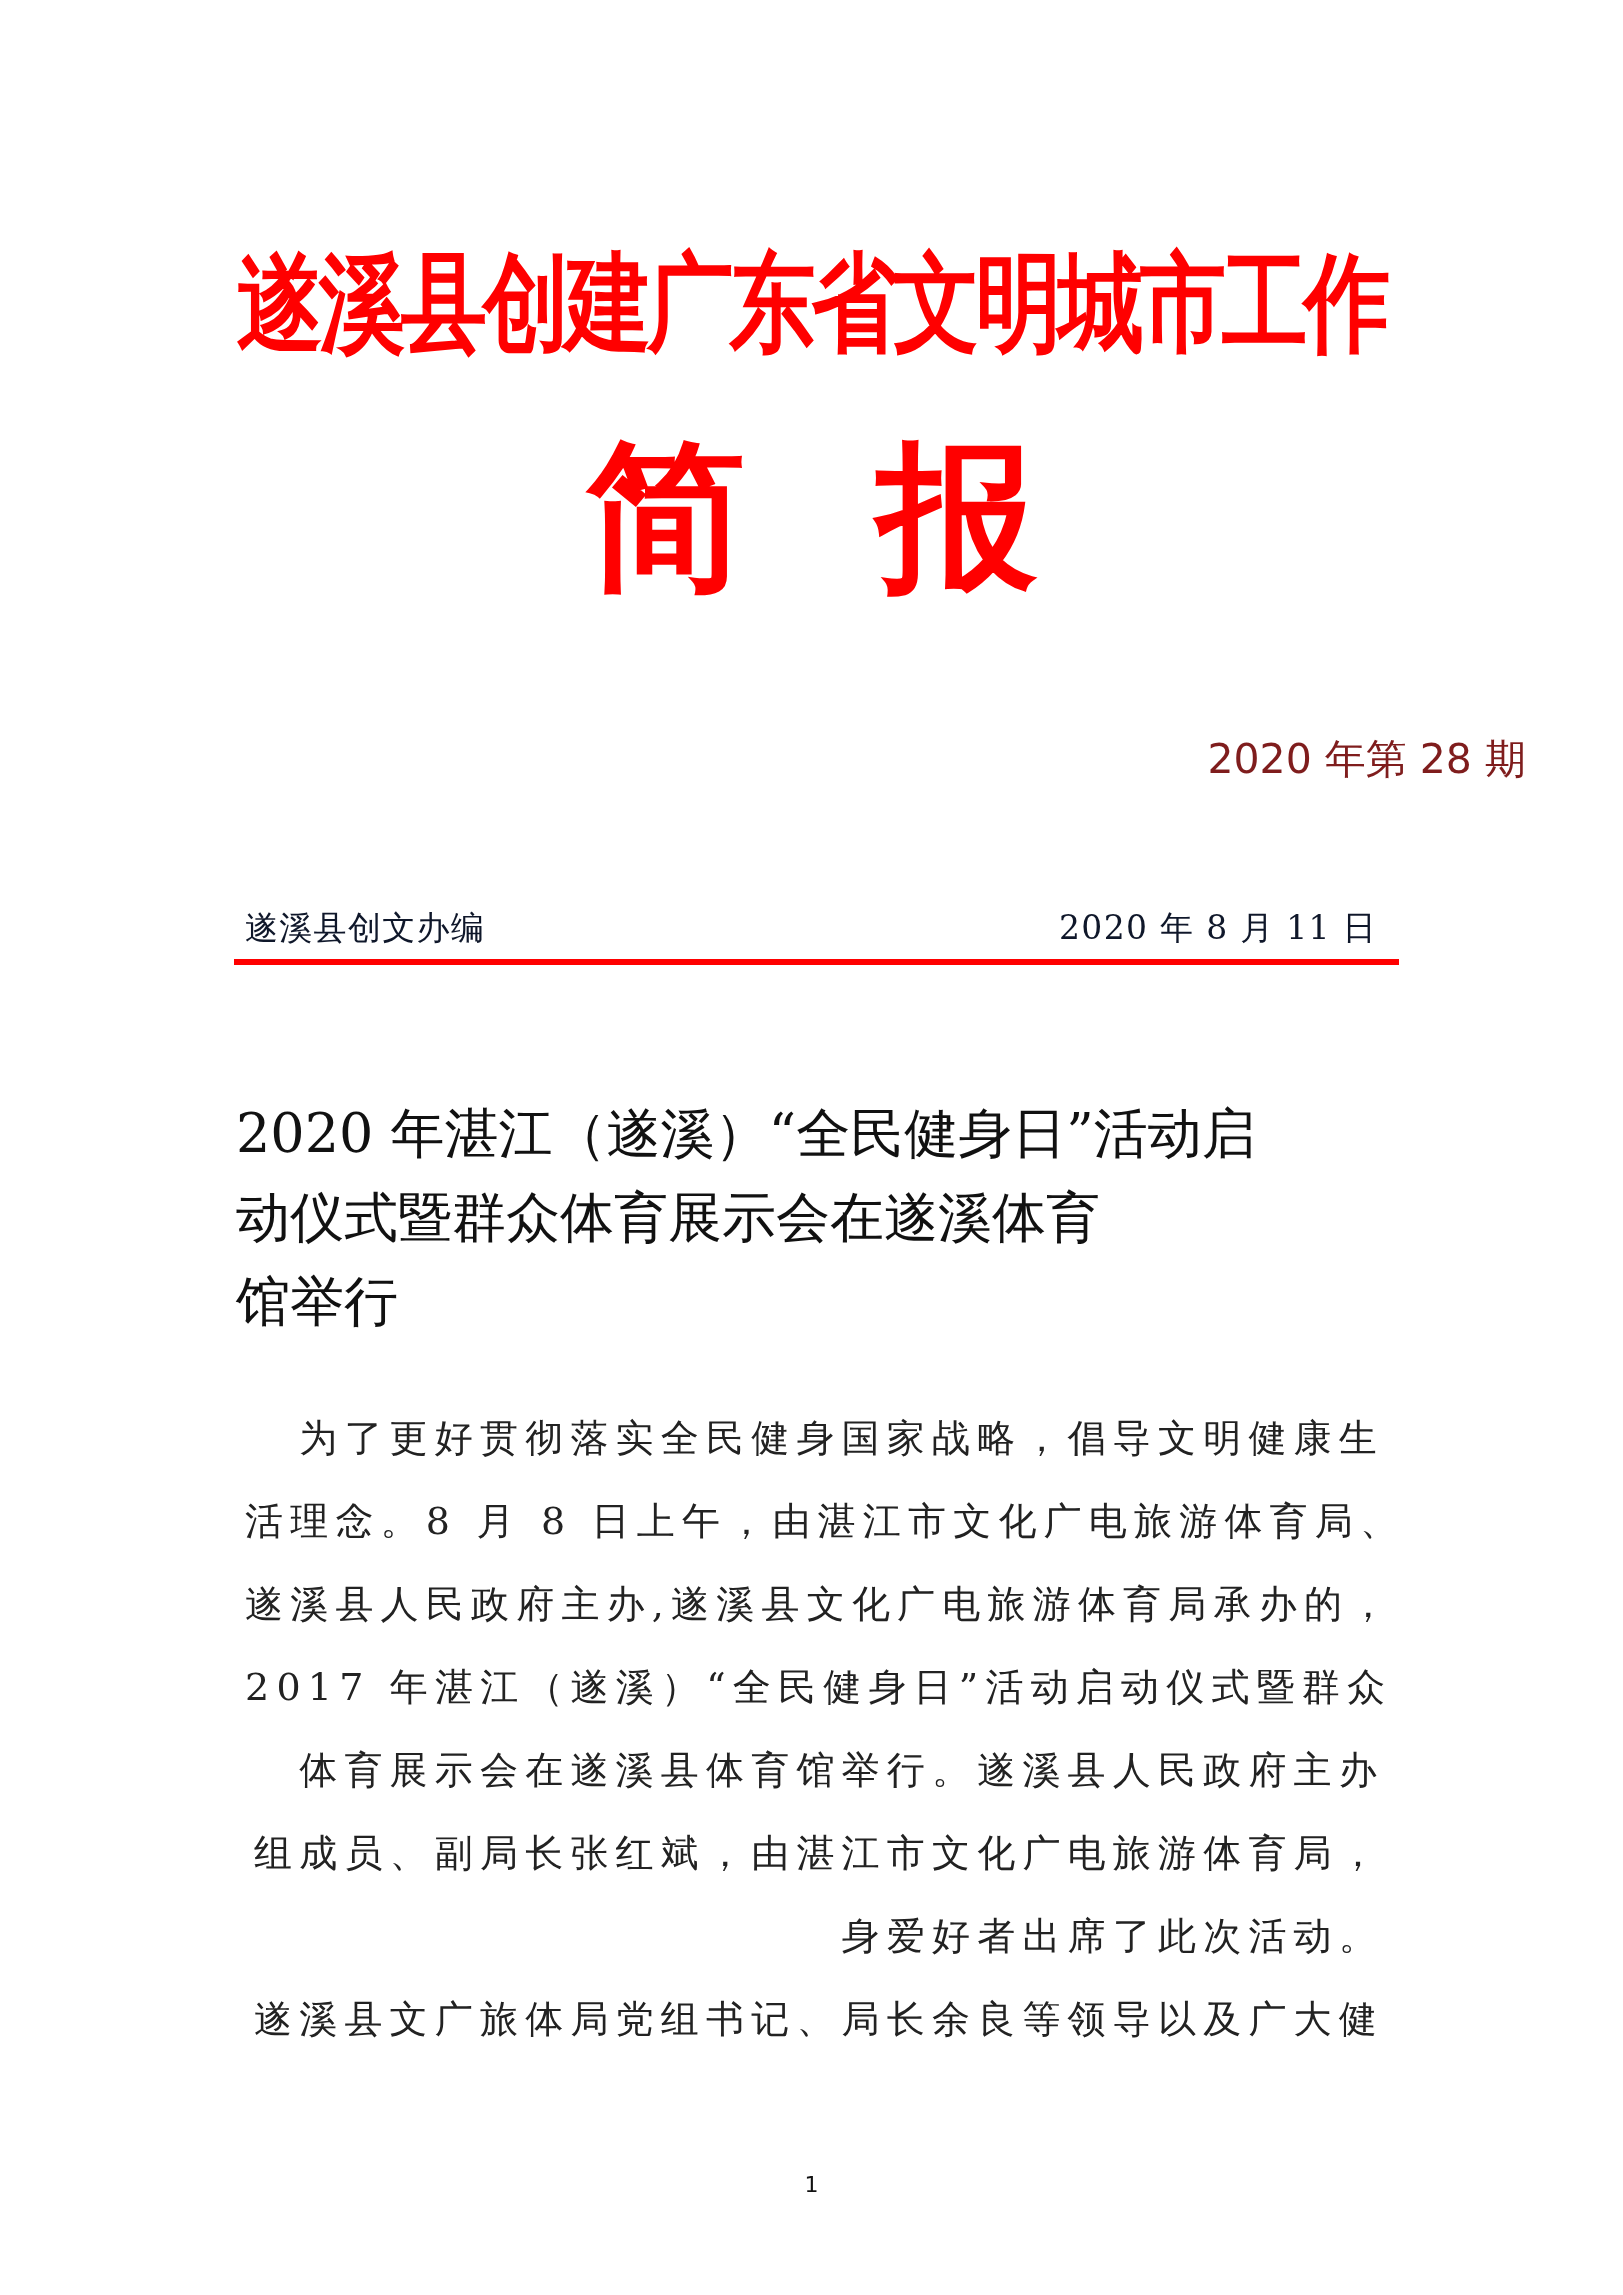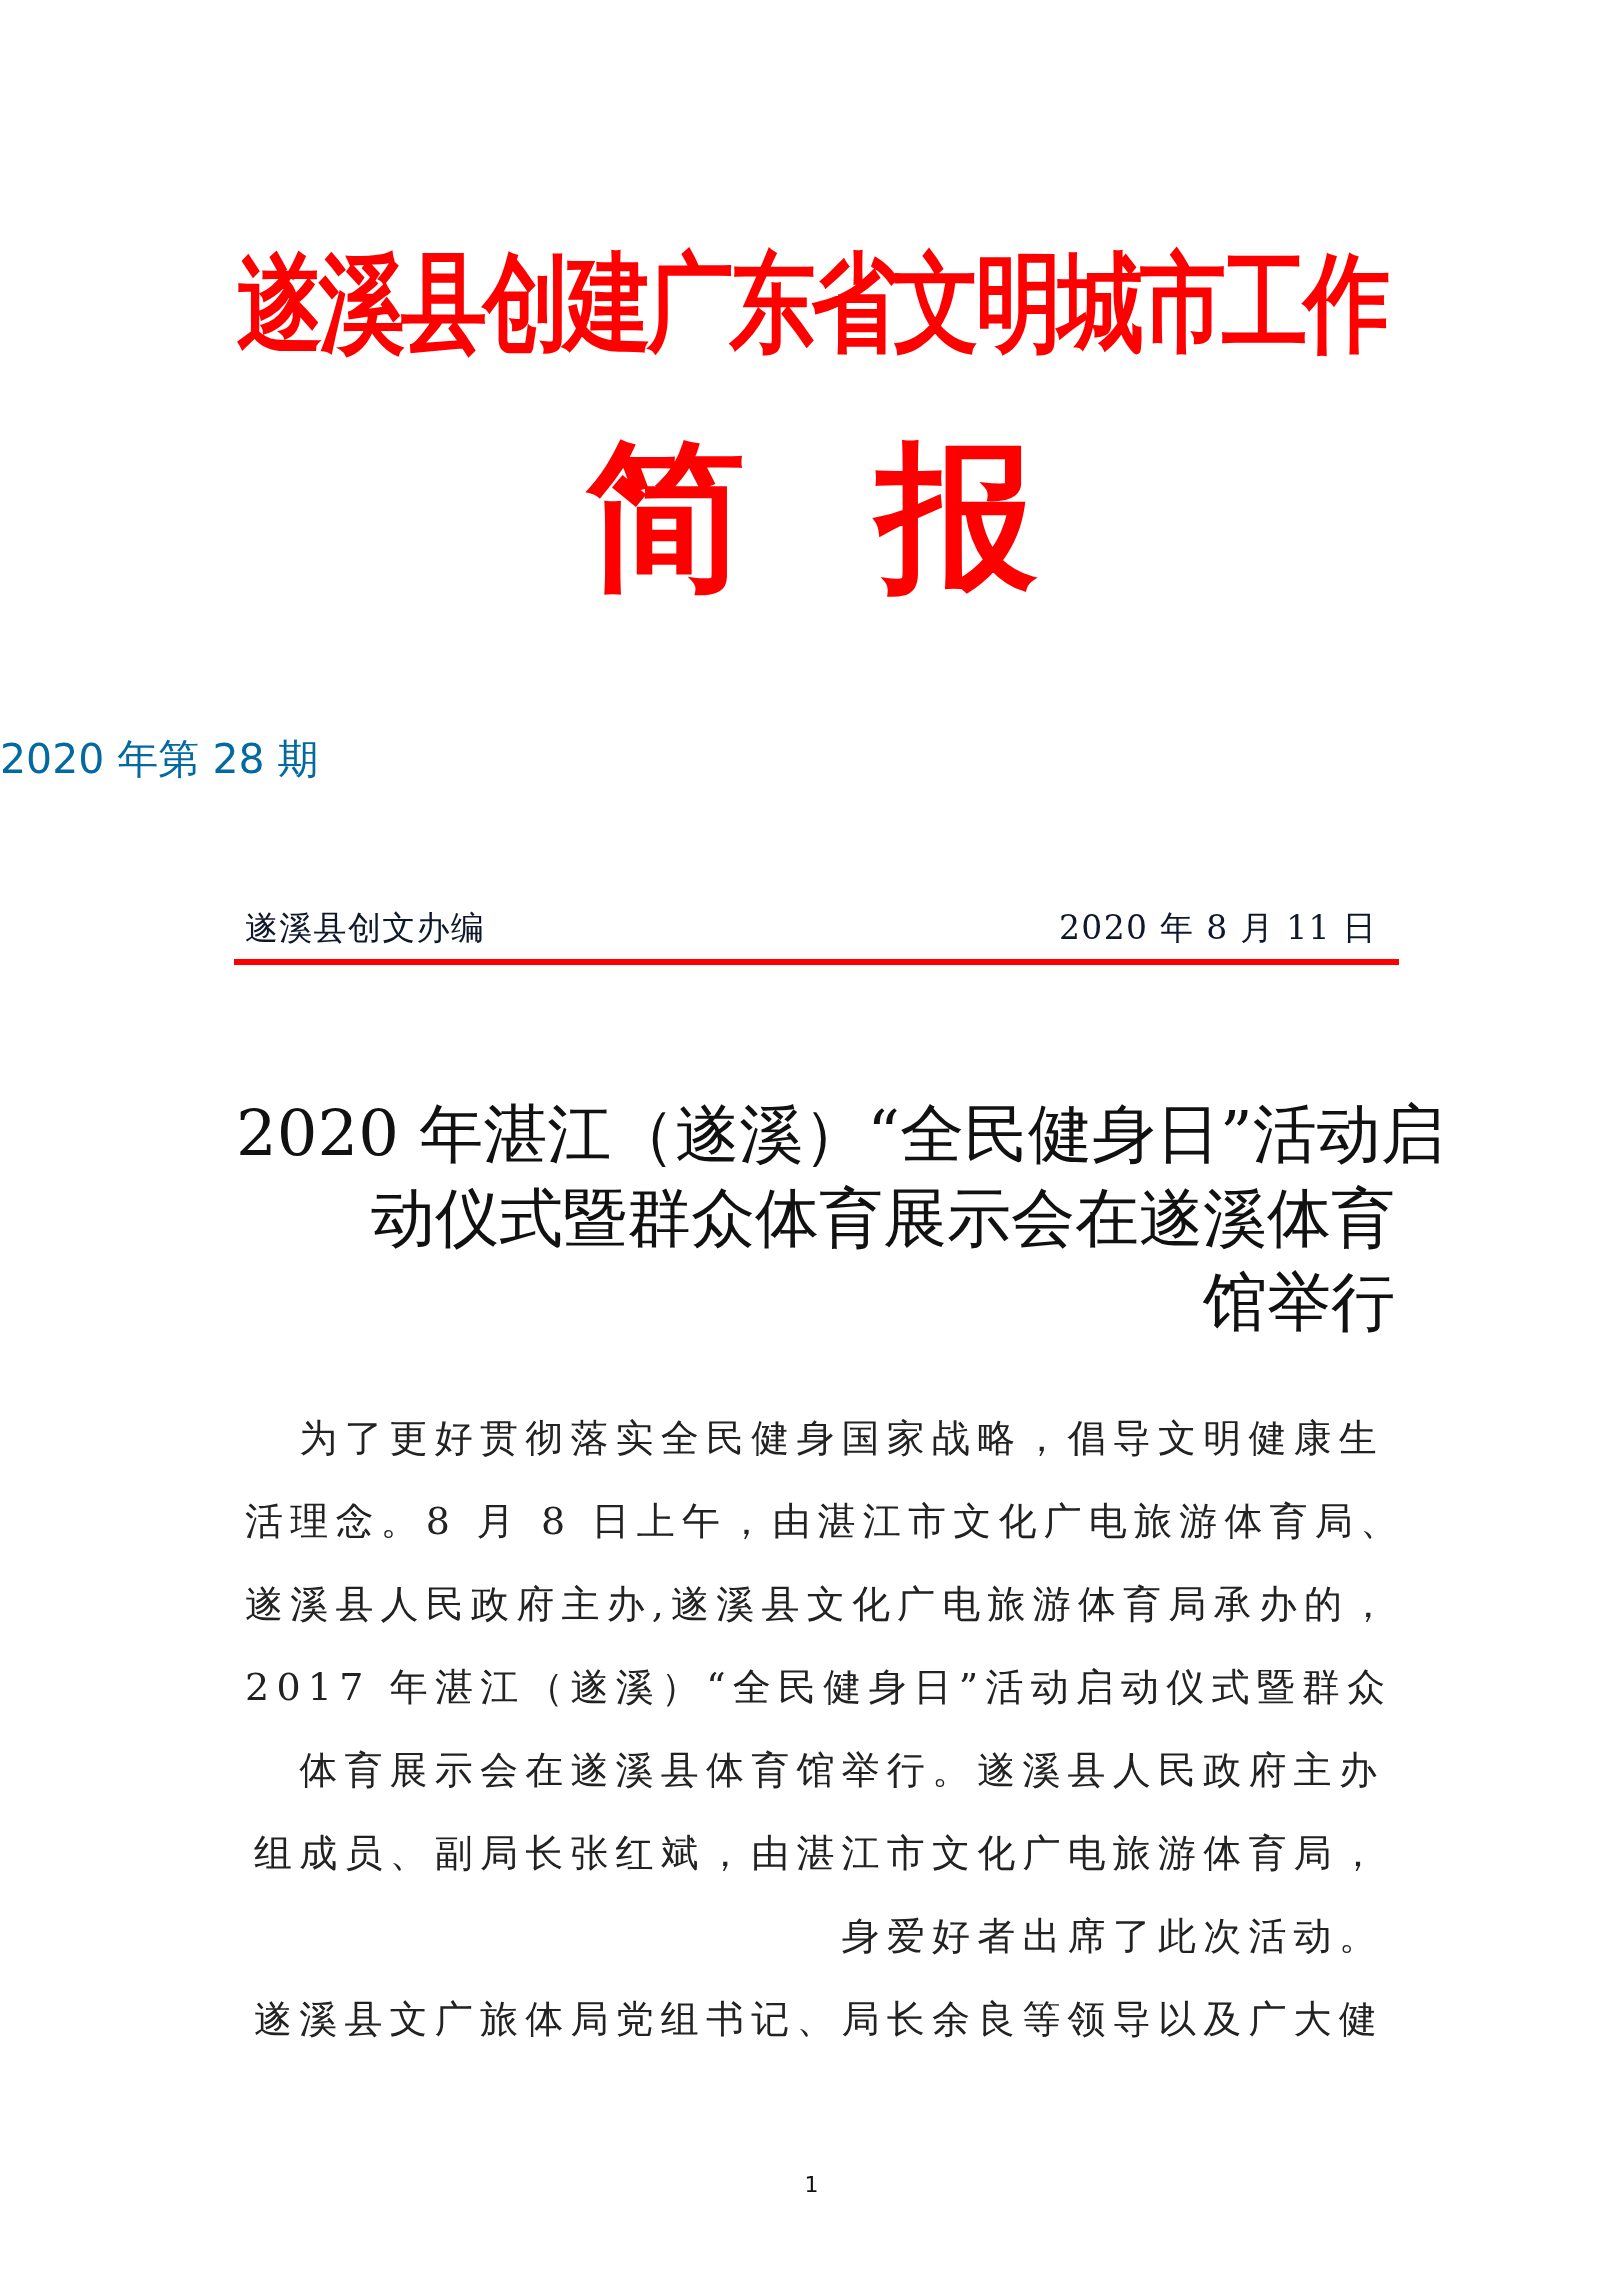--- a/index.html
+++ b/index.html
@@ -53,24 +53,24 @@
     }
     .masthead-title .gap {
       display: inline-block;
       width: 131px;
     }
     .issue {
       position: absolute;
       top: 687px;
       left: 0;
       width: 1526px;
-      text-align: left;
+      text-align: right;
       font-family: "DejaVu Sans", "Liberation Sans", sans-serif;
       font-size: 41px;
-      color: #0369a1;
+      color: #7f1d1d;
     }
     .meta-row {
       position: absolute;
       top: 861px;
       left: 245px;
       width: 1132px;
       height: 52px;
       font-size: 33px;
       color: #0f172a;
     }
@@ -92,22 +92,22 @@
       left: 234px;
       width: 1165px;
       height: 5.9px;
       background: #ff0000;
     }
     .article-title {
       position: absolute;
       top: 1047px;
       left: 236px;
       width: 1159px;
-      text-align: right;
-      font-size: 64px;
+      text-align: left;
+      font-size: 54px;
       line-height: 84px;
       color: #111;
     }
     .article-title div {
       white-space: nowrap;
     }
     .body-text {
       position: absolute;
       top: 1352px;
       left: 245px;

